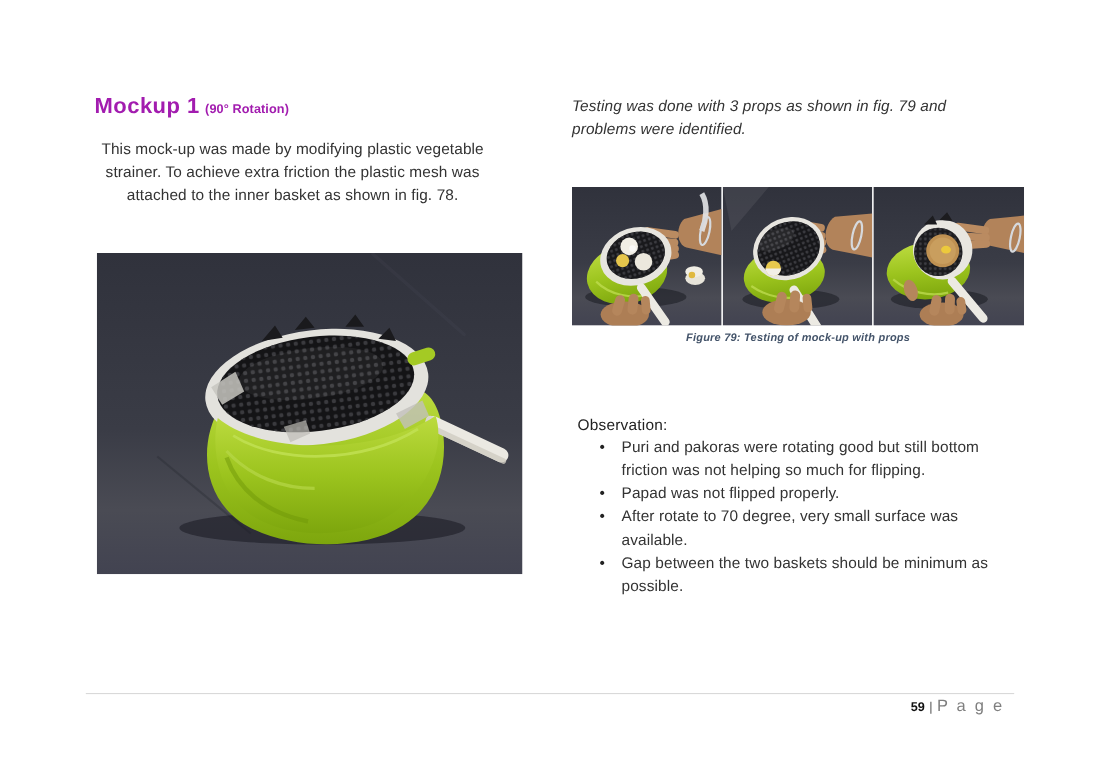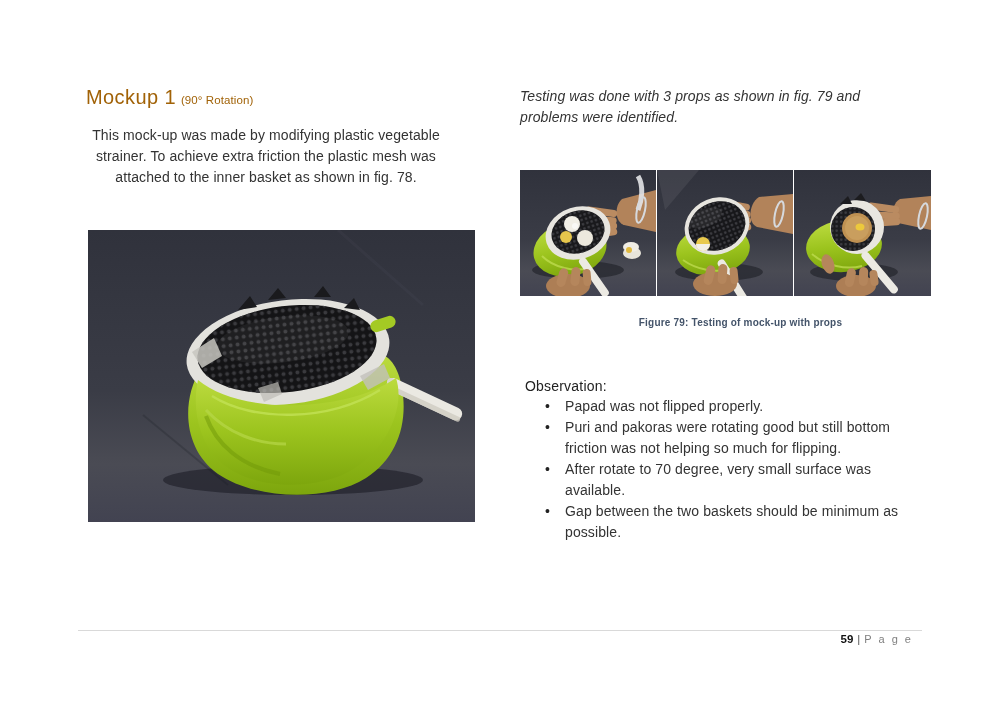--- a/index.html
+++ b/index.html
@@ -6,33 +6,33 @@
   .page{
     position:relative;
     width:1000px;height:707px;
     background:#ffffff;
     font-family:"Liberation Sans", sans-serif;
     overflow:hidden;
   }
   
   .heading{
     position:absolute;left:86px;top:86px;margin:0;
-    font-size:20px;font-weight:400;color:#a16207;letter-spacing:.4px;
+    font-size:20px;font-weight:700;color:#a21caf;letter-spacing:.4px;
   }
   .heading .note{font-size:11.5px;letter-spacing:.1px;margin-left:5px;}
   .para{
     position:absolute;margin:0;
     font-size:14px;line-height:21px;color:#333333;letter-spacing:.1px;
   }
   .left-para{left:86px;top:125px;width:360px;text-align:center;}
   .photo-frame{position:absolute;line-height:0;}
   .fig78{left:88px;top:230px;}
   .caption{
-    position:absolute;margin:15px;text-align:center;
-    font-size:10px;font-weight:bold;color:#44546a;letter-spacing:.2px;
+    position:absolute;margin:0;text-align:center;
+    font-size:10px;font-style:italic;font-weight:bold;color:#44546a;letter-spacing:.2px;
   }
   .cap78{left:88px;top:528px;width:387px;}
   
   .right-intro{left:520px;top:86px;width:360px;font-style:italic;}
   .fig79-row{
     position:absolute;left:520px;top:170px;width:411px;height:126px;
     display:flex;gap:1px;background:#ffffff;
   }
   .cap79{left:520px;top:302px;width:411px;}
   .obs-heading{
@@ -57,21 +57,21 @@
   .footer-rule{
     position:absolute;left:78px;top:630px;width:844px;height:1px;
     background:#d9d9d9;
   }
   .footer-text{
     position:absolute;top:633px;right:87px;
     font-size:11.5px;color:#1a1a1a;white-space:nowrap;
   }
   .footer-text .num{font-weight:bold;color:#111111;}
   .footer-text .sep{color:#555555;margin:0 4px;}
-  .footer-text .pageword{color:#7f7f7f;letter-spacing:2px;font-size:11px;}
+  .footer-text .pageword{color:#7f7f7f;letter-spacing:2px;font-size:15px;}
 </style>
 </head>
 <body>
 
 <div class="page">
 
   <svg width="0" height="0" style="position:absolute" aria-hidden="true">
     <defs>
       <linearGradient id="bgDark" x1="0" y1="0" x2="0" y2="1">
         <stop offset="0" stop-color="#30323c"></stop>
@@ -261,22 +261,22 @@
         <rect x="76" y="100" width="8" height="16" rx="4" transform="rotate(-8 80 108)"></rect>
       </g>
     </svg>
 
   </div>
   <p class="caption cap79">Figure 79: Testing of mock-up with props</p>
 
   <p class="obs-heading">Observation:</p>
 
   <ul class="obs-list">
+    <li>Puri and pakoras were rotating good but still bottom friction was not helping so much for flipping.</li>
     <li>Papad was not flipped properly.</li>
-    <li>Puri and pakoras were rotating good but still bottom friction was not helping so much for flipping.</li>
     <li>After rotate to 70 degree, very small surface was available.</li>
     <li>Gap between the two baskets should be minimum as possible.</li>
   </ul>
 
   <div class="footer-rule"></div>
   <div class="footer-text">
     <span class="num">59</span><span class="sep">|</span><span class="pageword">P a g e</span>
   </div>
 
 </div>

